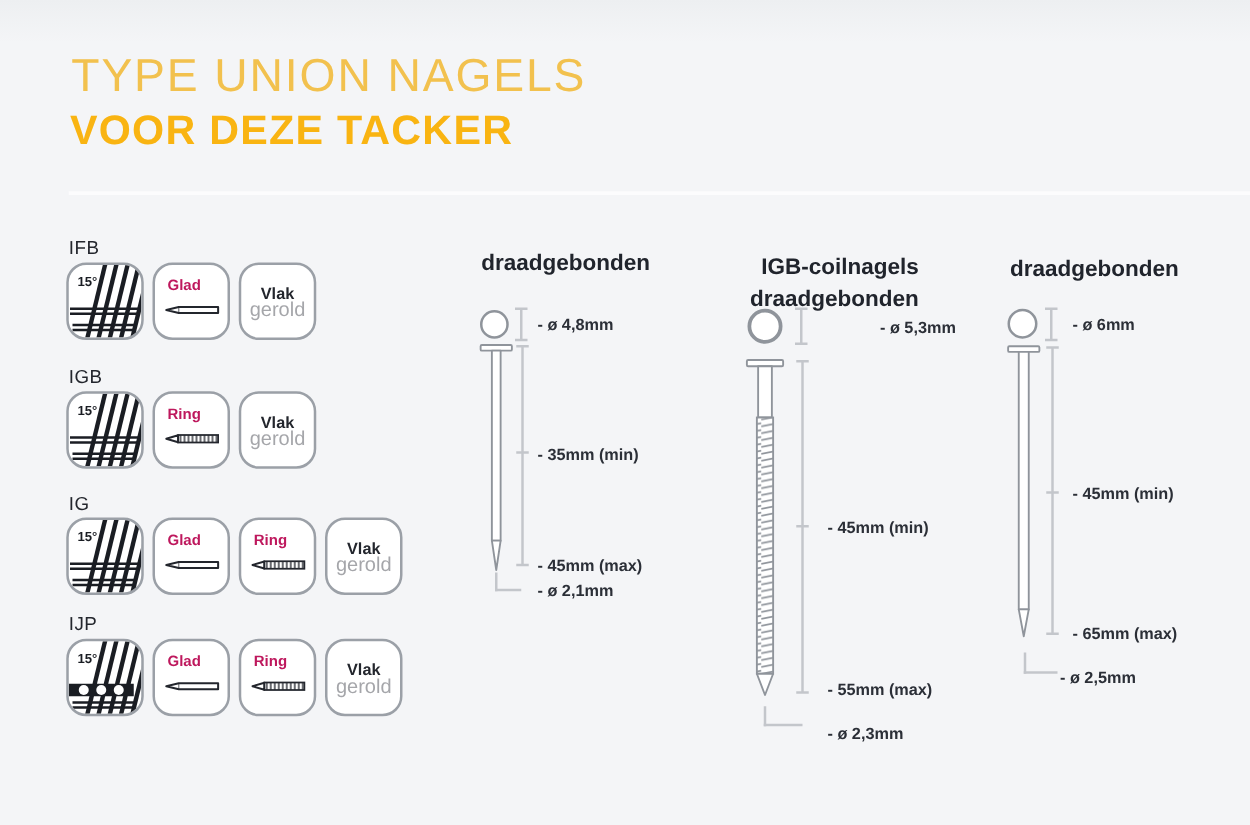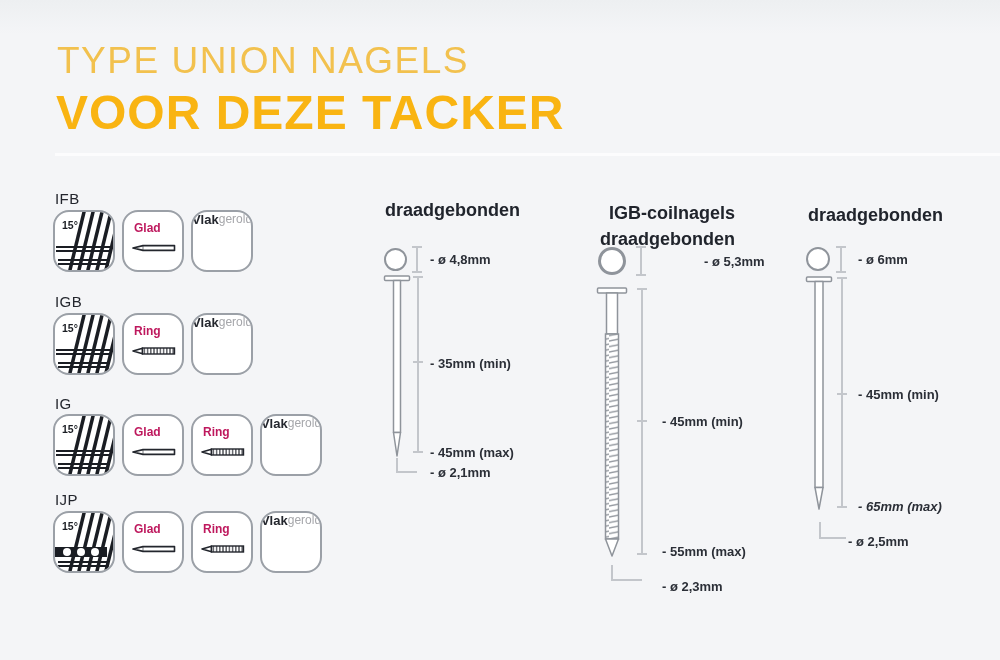--- a/index.html
+++ b/index.html
@@ -2,39 +2,39 @@
 <html><head>
 <meta charset="utf-8">
 <style>
   html,body{margin:0;padding:0;}
   body{font-family:"Liberation Sans","DejaVu Sans",sans-serif;}
   #page{position:relative;width:1000px;height:660px;overflow:hidden;
         background:linear-gradient(#edeff1,#f4f5f7 34px);}
   
   .t1{position:absolute;left:57px;top:40px;font-size:37px;font-weight:400;
       letter-spacing:1.5px;color:#f2c14e;white-space:nowrap;}
-  .t2{position:absolute;left:56px;top:85px;font-size:48px;font-weight:700;
+  .t2{position:absolute;left:56px;top:85px;font-size:33px;font-weight:700;
       letter-spacing:1px;color:#f9b412;white-space:nowrap;}
   .divider{position:absolute;left:55px;top:153px;right:0;height:3px;background:#fcfcfd;}
   
   .type-label{position:absolute;left:55px;font-size:15px;font-weight:400;
       color:#23262d;letter-spacing:.4px;}
   .tl-ifb{top:190px}.tl-igb{top:293px}.tl-ig{top:395px}.tl-ijp{top:491px}
   .badge-row{position:absolute;left:53px;display:flex;gap:7px;}
   .row-ifb{top:210px}.row-igb{top:313px}.row-ig{top:414px}.row-ijp{top:511px}
   .badge{position:relative;width:62px;height:62px;background:#fff;
       border:2px solid #9ba0a7;border-radius:16px;box-sizing:border-box;overflow:hidden;}
   .badge svg.anglesvg{position:absolute;left:0;top:0;width:58px;height:58px;}
   .svg-deg{font:700 10.5px "Liberation Sans","DejaVu Sans",sans-serif;fill:#1a1d23;}
   .blabel{font-size:12px;font-weight:700;color:#be185d;margin:9px 0 0 10px;}
   .nailicon{display:block;margin:4px auto 0;width:46px;height:18px;}
-  .badge-vlak{display:flex;flex-direction:row;
+  .badge-vlak{display:flex;flex-direction:column;
       justify-content:center;text-align:center;}
   .v1{font-size:13px;font-weight:700;color:#23262d;line-height:15px;}
-  .v2{font-size:12px;color:#a5a6aa;line-height:14px;}
+  .v2{font-size:16px;color:#a5a6aa;line-height:14px;}
   
   .diagram{position:absolute;width:220px;}
   .dtitle{position:absolute;font-size:18px;font-weight:700;color:#20242c;
       line-height:26px;white-space:nowrap;}
   .headcircle{position:absolute;background:#fff;border-radius:50%;
       border:2.5px solid #8f949b;box-sizing:border-box;}
   .mline{position:absolute;width:2px;background:#c3c6cb;}
   .mline::before,.mline::after{content:"";position:absolute;left:-4px;width:10px;
       height:2px;background:#c3c6cb;}
   .mline::before{top:-1px}.mline::after{bottom:-1px}
@@ -72,21 +72,21 @@
   
   .d-ig{left:808px;top:190px;height:380px;}
   .d-ig .dtitle{left:0;top:12px;}
   .d-ig .headcircle{left:-2px;top:57px;width:24px;height:24px;}
   .d-ig .ibar{left:32px;top:57px;height:25px;}
   .d-ig .lab-head{left:50px;top:59px;}
   .d-ig .nailsvg{left:-3px;top:86px;}
   .d-ig .longline{left:33px;top:88px;height:229px;}
   .d-ig .mtick{left:29px;top:203px;}
   .d-ig .lab-min{left:50px;top:194px;}
-  .d-ig .lab-max{left:50px;top:306px;font-style:italic;}
+  .d-ig .lab-max{left:50px;top:306px;}
   .d-ig .elbow{left:11px;top:332px;width:25px;height:15px;}
   .d-ig .lab-shank{left:40px;top:341px;}
 </style>
 </head>
 <body>
 
 <svg width="0" height="0" style="position:absolute" aria-hidden="true">
   <defs>
     <clipPath id="badgeclip">
         <rect x="0" y="0" width="58" height="58" rx="13"></rect>

